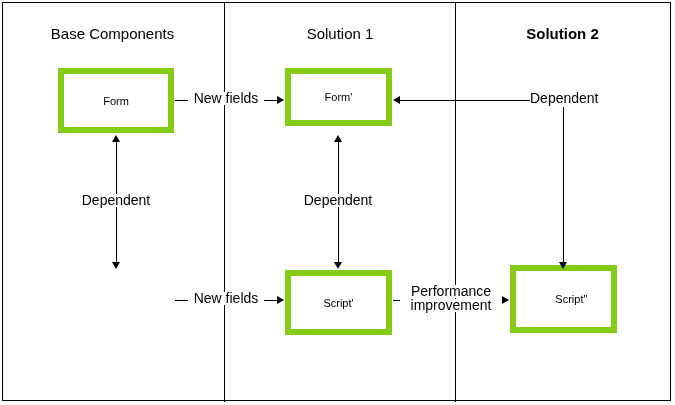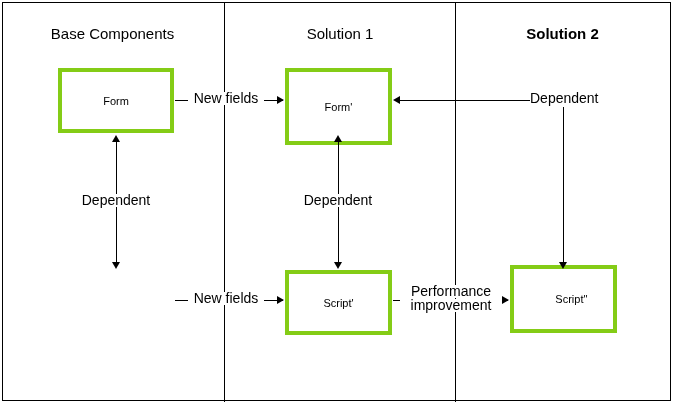--- a/index.html
+++ b/index.html
@@ -35,21 +35,21 @@
     border-left: 1px solid #000000;
   }
   .col-title {
     position: absolute;
     font-size: 15px;
     text-align: center;
     white-space: nowrap;
   }
   .node {
     position: absolute;
-    border: 4px solid #84cc16;
+    border: 6px solid #84cc16;
     box-sizing: border-box;
     background: #ffffff;
     display: flex;
     align-items: center;
     justify-content: center;
     font-size: 11px;
   }
   .edge-label {
     position: absolute;
     font-size: 14px;
@@ -106,21 +106,21 @@
 
   <div class="col-title" style="left:20px; top:25px; width:185px;">Base Components</div>
   <div class="col-title" style="left:240px; top:25px; width:200px;">Solution 1</div>
   <div class="col-title" style="left:465px; top:25px; width:195px;font-weight:bold;">Solution 2</div>
 
   <div class="node" style="left:58px; top:68px; width:116px; height:65px;">
     <span>Form</span>
   </div>
 
 
-  <div class="node" style="left:285px; top:68px; width:107px; height:77px;">
+  <div class="node" style="left:285px; top:68px; width:107px; height:58px;">
     <span>Form'</span>
   </div>
 
   <div class="node" style="left:285px; top:270px; width:107px; height:65px;">
     <span>Script'</span>
   </div>
 
   <div class="node" style="left:510px; top:265px; width:107px; height:68px;padding-left:16px;">
     <span>Script''</span>
   </div>

